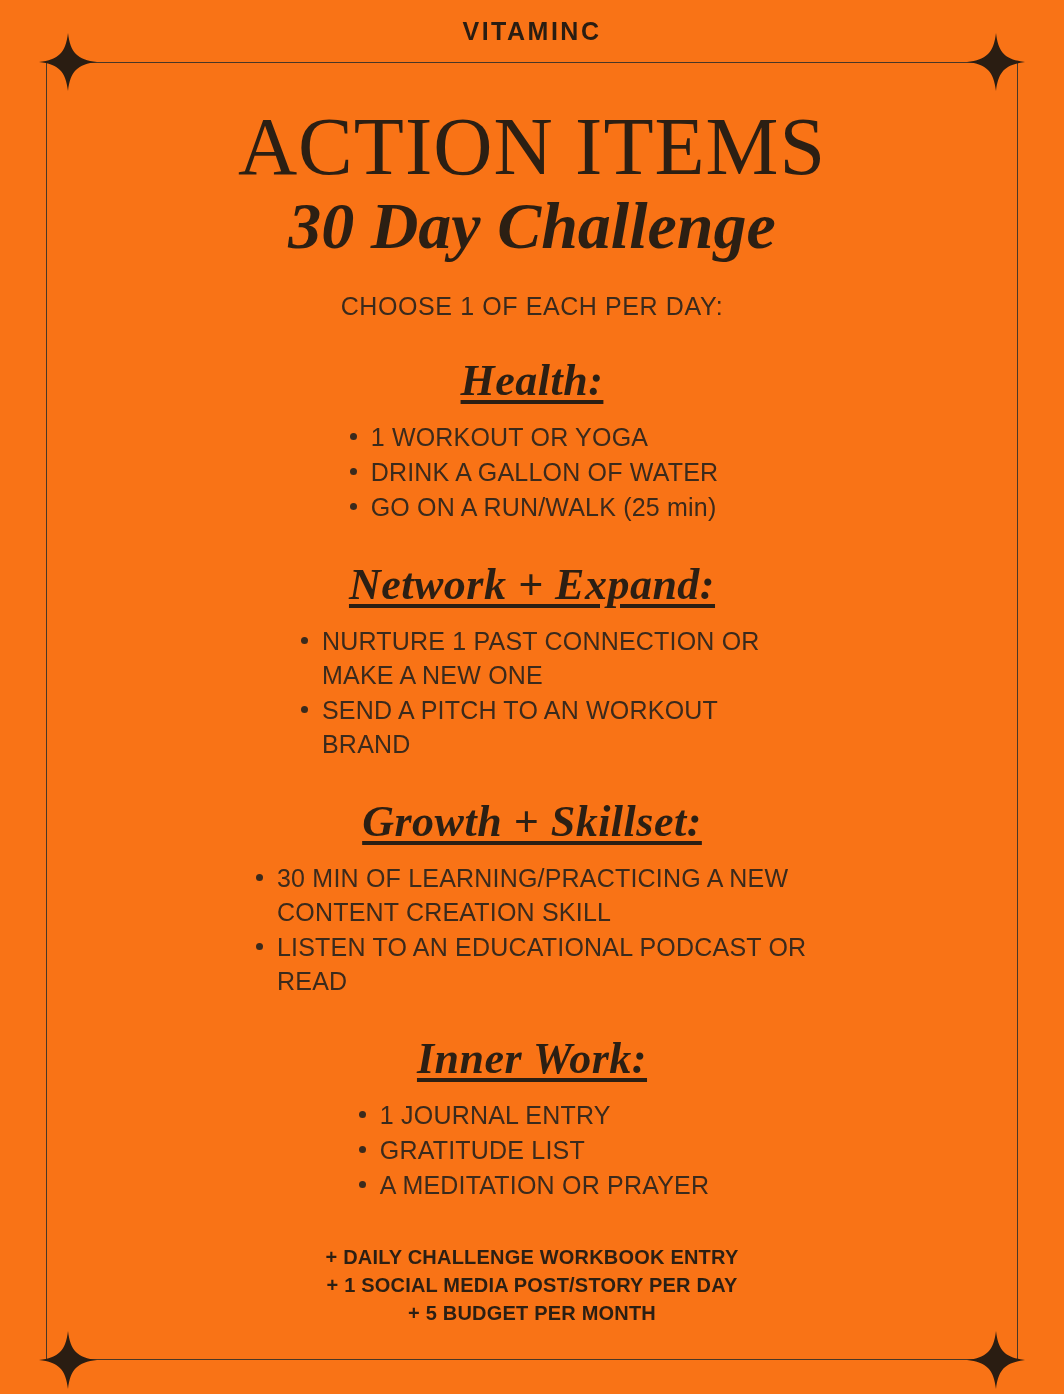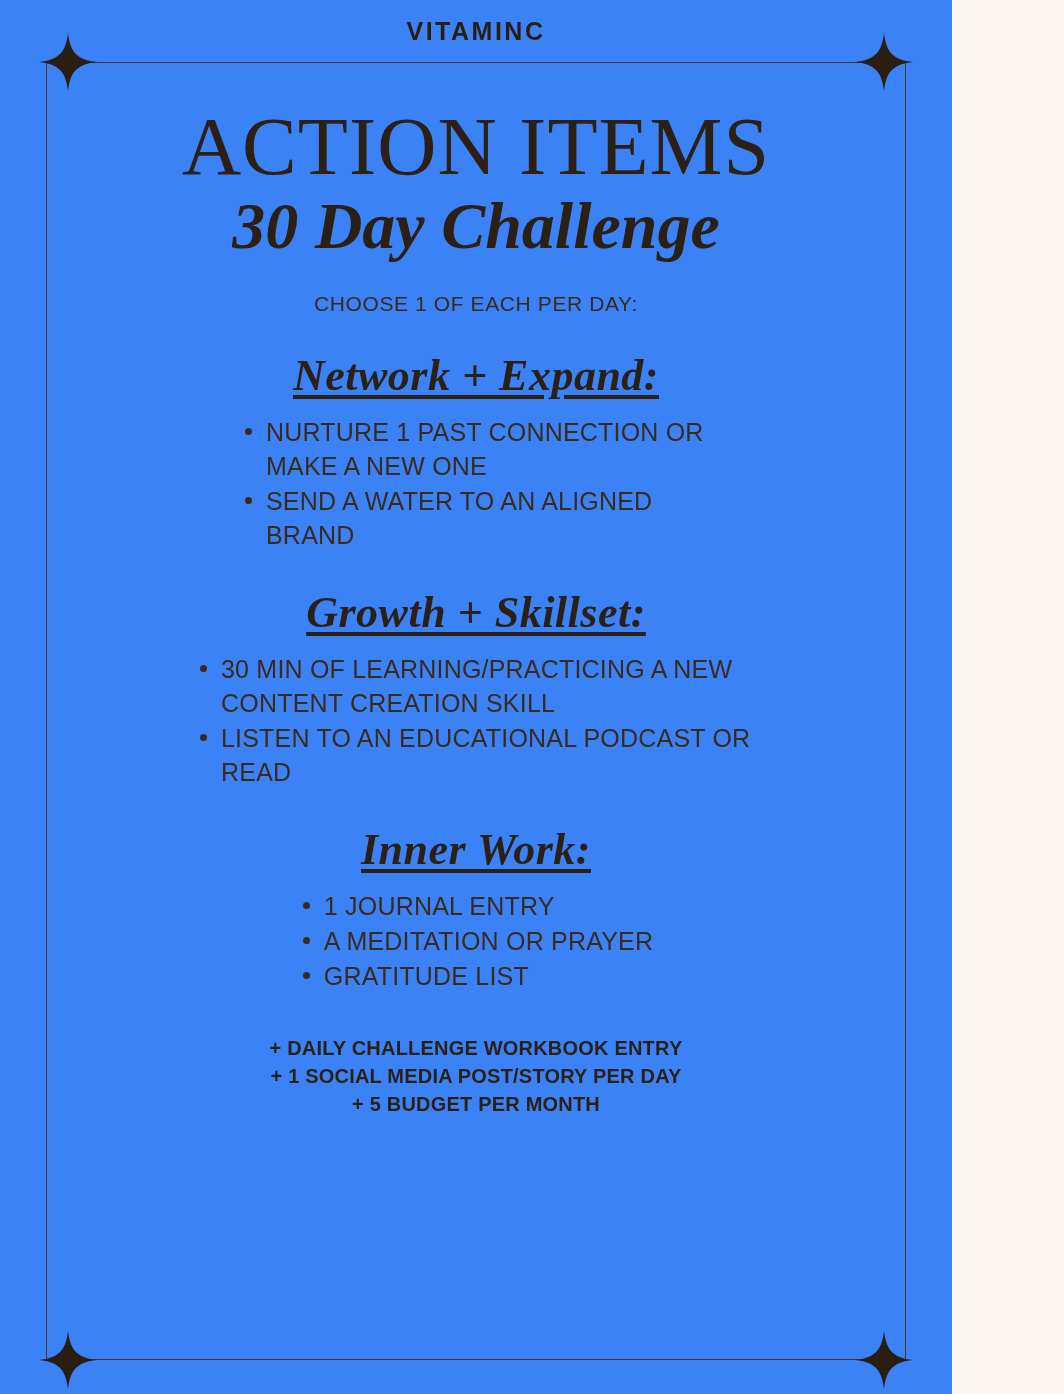--- a/index.html
+++ b/index.html
@@ -10,23 +10,23 @@
     width: 1064px;
     height: 1394px;
     background: #faf5f0;
     font-family: "Liberation Sans", sans-serif;
     color: #3b2a1c;
     overflow: hidden;
   }
 
   .page {
     position: relative;
-    width: 952px;
+    width: 1064px;
     height: 1394px;
-    background: #3b82f6;
+    background: #f97316;
     box-sizing: border-box;
   }
 
   
   .brand {
     text-align: center;
     font-family: "Liberation Sans", sans-serif;
     font-weight: bold;
     font-size: 25px;
     letter-spacing: 2.5px;
@@ -85,21 +85,21 @@
     font-weight: bold;
     font-size: 66px;
     line-height: 1.05;
     color: #2c1f13;
     margin: 4px 0 16px 0;
     letter-spacing: 0px;
   }
 
   .instruction {
     font-family: "Liberation Sans", sans-serif;
-    font-size: 21px;
+    font-size: 25px;
     letter-spacing: 0.6px;
     color: #3b2a1c;
     margin-top: 32px;
   }
 
   .section {
     margin-top: 34px;
   }
   .section-heading {
     font-family: "Liberation Serif", serif;
@@ -182,43 +182,51 @@
         <path d="M50 0 C54 34 66 46 100 50 C66 54 54 66 50 100 C46 66 34 54 0 50 C34 46 46 34 50 0 Z" fill="#2a1d12"></path>
       </svg>
   </div>
 
   <div class="content">
 
     <h1 class="title-main">ACTION ITEMS</h1>
     <h2 class="title-sub">30 Day Challenge</h2>
     <div class="instruction">CHOOSE 1 OF EACH PER DAY:</div>
 
+    <div class="section">
+      <div class="section-heading">Health:</div>
+      <ul class="items">
+        <li>1 WORKOUT OR YOGA</li>
+        <li>DRINK A GALLON OF WATER</li>
+        <li>GO ON A RUN/WALK (25 min)</li>
+      </ul>
+    </div>
 
     <div class="section">
       <div class="section-heading">Network + Expand:</div>
       <ul class="items" style="max-width:470px;">
         <li>NURTURE 1 PAST CONNECTION OR MAKE A NEW ONE</li>
-        <li>SEND A WATER TO AN ALIGNED BRAND</li>
+        <li>SEND A PITCH TO AN WORKOUT BRAND</li>
       </ul>
     </div>
 
     <div class="section">
       <div class="section-heading">Growth + Skillset:</div>
       <ul class="items" style="max-width:560px;">
         <li>30 MIN OF LEARNING/PRACTICING A NEW CONTENT CREATION SKILL</li>
         <li>LISTEN TO AN EDUCATIONAL PODCAST OR READ</li>
       </ul>
     </div>
 
     <div class="section">
       <div class="section-heading">Inner Work:</div>
       <ul class="items">
         <li>1 JOURNAL ENTRY</li>
+        <li>GRATITUDE LIST</li>
         <li>A MEDITATION OR PRAYER</li>
-        <li>GRATITUDE LIST</li>
       </ul>
     </div>
 
     <div class="footer">
       <div class="footer-line">+ DAILY CHALLENGE WORKBOOK ENTRY</div>
       <div class="footer-line">+ 1 SOCIAL MEDIA POST/STORY PER DAY</div>
       <div class="footer-line">+ 5 BUDGET PER MONTH</div>
     </div>
 
   </div>

